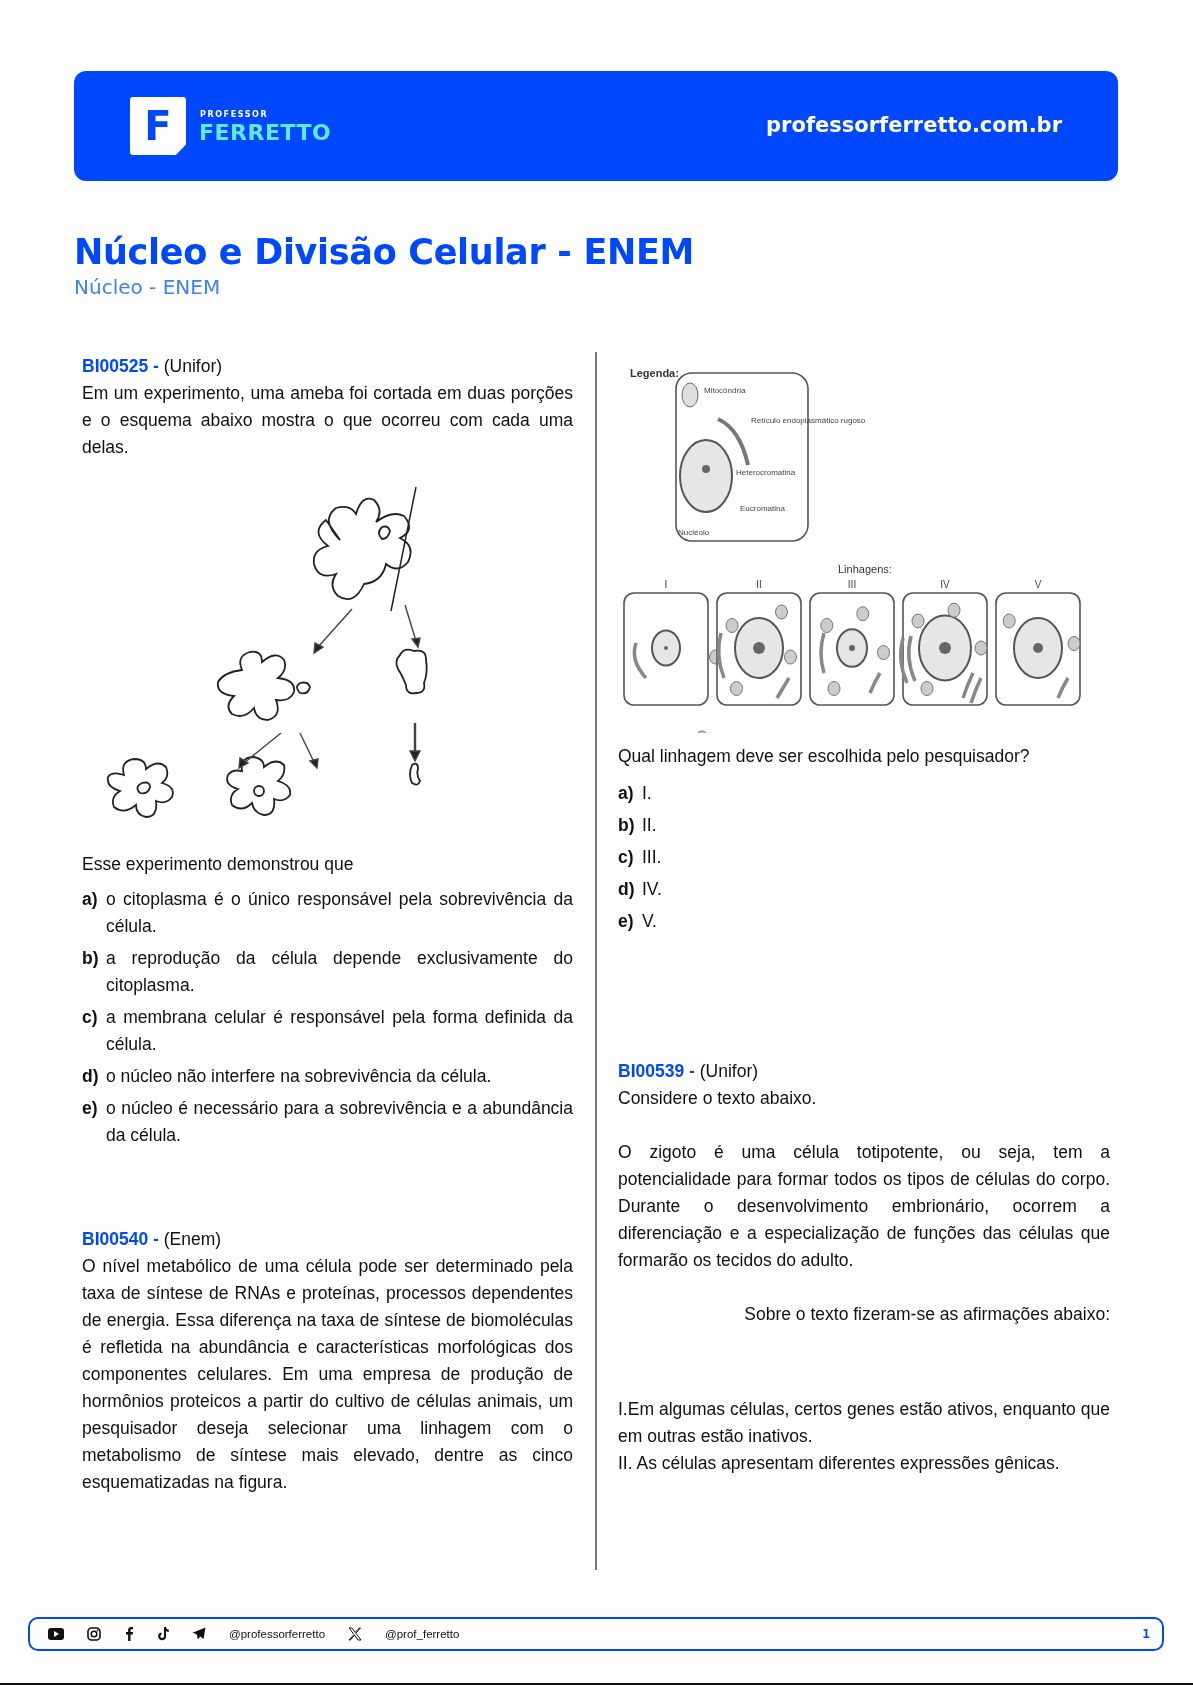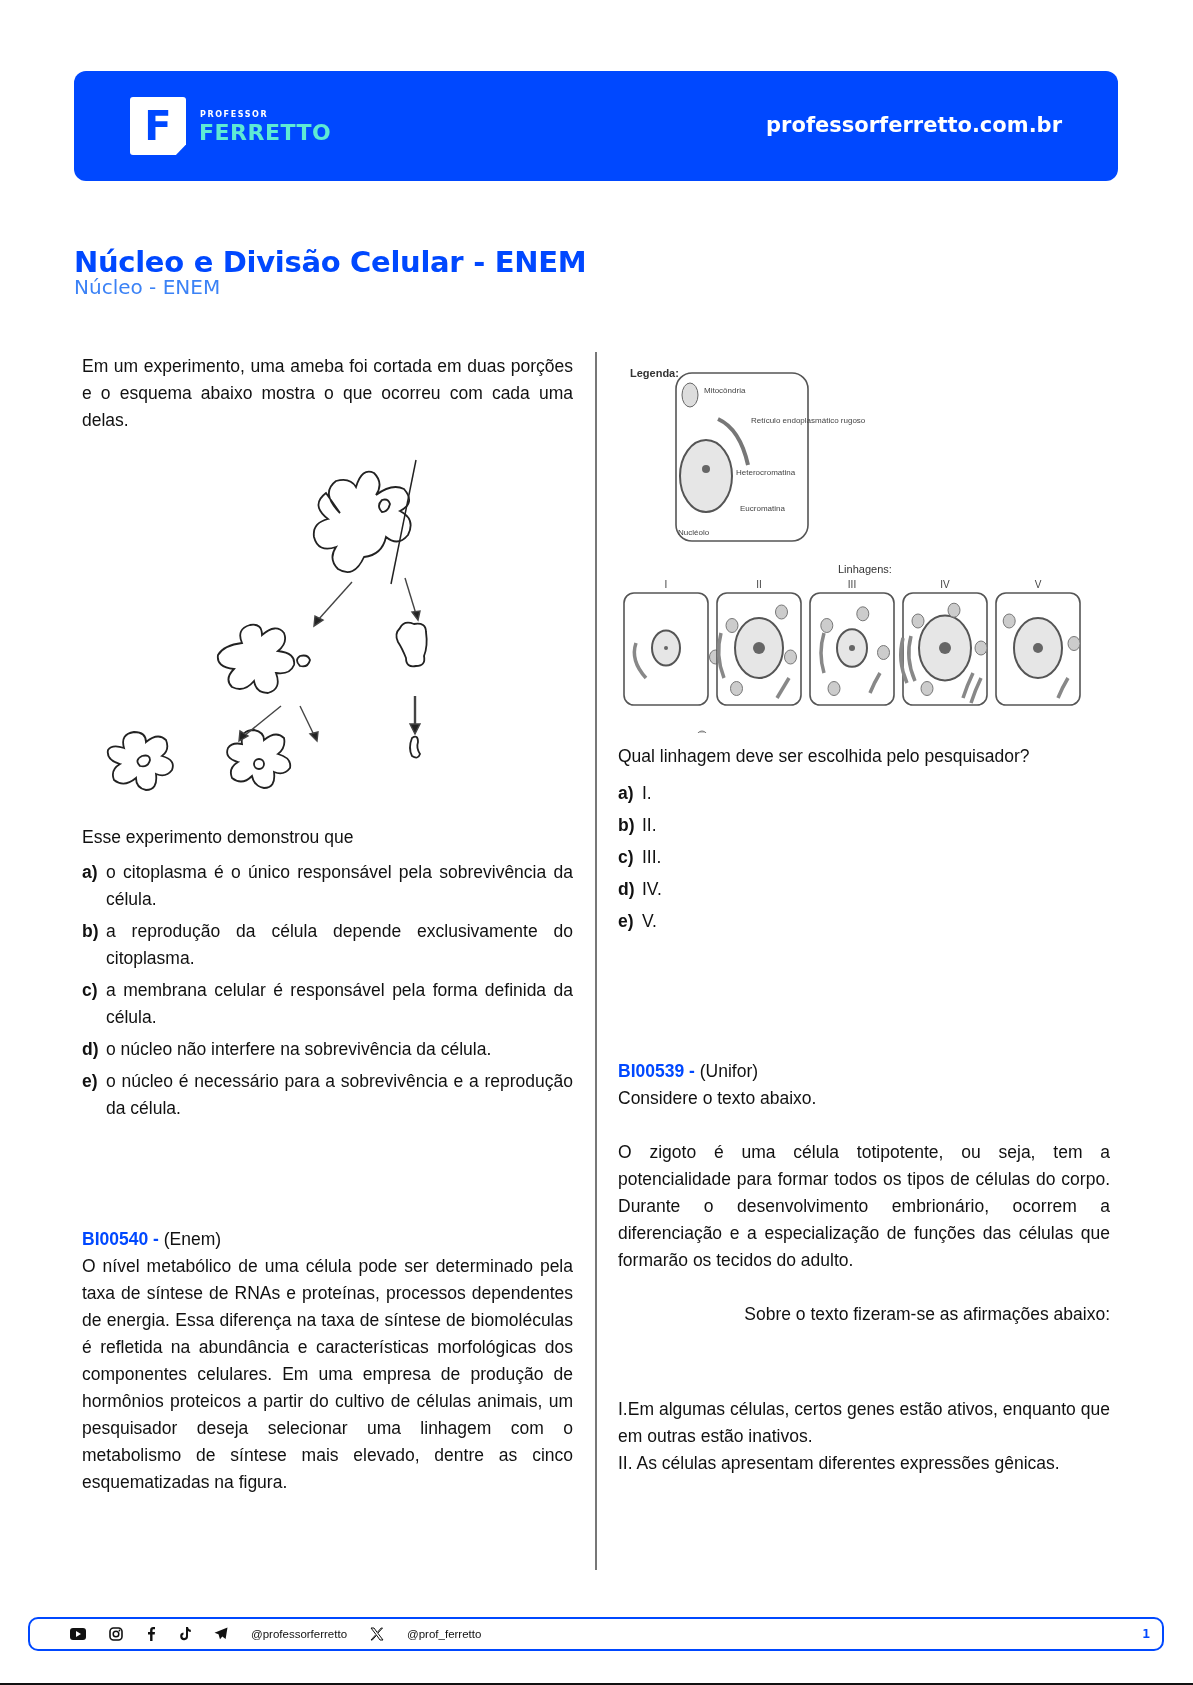--- a/index.html
+++ b/index.html
@@ -3,33 +3,33 @@
 <meta charset="utf-8">
 <style>
   html, body { margin:0; padding:0; background:#ffffff; }
   body { width:1193px; height:1685px; position:relative; overflow:hidden; font-family:"Liberation Sans", sans-serif; color:#111; }
   .header { position:absolute; left:74px; top:71px; width:1044px; height:110px; background:#0048ff; border-radius:12px; }
   .logo-box { position:absolute; left:56px; top:26px; width:56px; height:58px; background:#fff; border-radius:3px; clip-path:polygon(0 0,100% 0,100% 82%,82% 100%,0 100%); }
   .logo-f { position:absolute; left:0; top:0; width:56px; height:58px; display:flex; align-items:center; justify-content:center; font-family:"DejaVu Sans", sans-serif; font-weight:bold; font-size:40px; color:#0048ff; }
   .brand-small { position:absolute; left:126px; top:39px; font-family:"DejaVu Sans", sans-serif; font-weight:bold; font-size:8px; letter-spacing:1.6px; color:#fff; }
   .brand-big { position:absolute; left:125px; top:49px; font-family:"DejaVu Sans", sans-serif; font-weight:bold; font-size:22px; letter-spacing:0.5px; color:#5eead4; }
   .site { position:absolute; right:56px; top:42px; font-family:"DejaVu Sans", sans-serif; font-weight:bold; font-size:21px; color:#fff; }
-  .title { position:absolute; left:74px; top:232px; font-family:"DejaVu Sans", sans-serif; font-weight:bold; font-size:29px; color:#0048ff; letter-spacing:-0.3px;margin-top:13px; }
+  .title { position:absolute; left:74px; top:232px; font-family:"DejaVu Sans", sans-serif; font-weight:bold; font-size:35px; color:#0048ff; letter-spacing:-0.3px; }
   .subtitle { position:absolute; left:74px; top:275px; font-family:"DejaVu Sans", sans-serif; font-size:20px; color:#3b82f6; }
   .divider { position:absolute; left:595px; top:352px; width:2px; height:1218px; background:#777; }
   .col { position:absolute; font-family:"Liberation Sans", sans-serif; font-size:17.5px; line-height:27px; color:#111; }
   .left { left:82px; width:491px; }
   .right { left:618px; width:492px; }
   .qid { color:#0048ff; font-weight:bold; font-family:"Liberation Sans Narrow","Liberation Sans", sans-serif; }
   .just { text-align:justify; }
   .opt { display:flex; margin-bottom:5px; text-align:justify; }
   .opt .l { font-weight:bold; min-width:24px; }
   .opt .t { flex:1; }
   .footer { position:absolute; left:28px; top:1617px; width:1136px; height:34px; border:2px solid #0048ff; border-radius:10px; box-sizing:border-box; }
-  .soc { position:absolute; left:18px; top:7px; display:flex; align-items:center; gap:23px; font-size:11.5px; color:#111;margin-left:22px; }
+  .soc { position:absolute; left:18px; top:7px; display:flex; align-items:center; gap:23px; font-size:11.5px; color:#111; }
   .soc svg { display:block; }
   .pagenum { position:absolute; right:12px; top:7px; font-family:"DejaVu Sans Mono", monospace; font-weight:bold; font-size:13px; color:#0048ff; }
   .bottomline { position:absolute; left:0; top:1683px; width:1193px; height:2px; background:#111; }
 </style>
 </head>
 <body>
 
 <div class="header">
   <div class="logo-box">
     <div class="logo-f">F</div>
@@ -38,20 +38,21 @@
   <div class="brand-big">FERRETTO</div>
   <div class="site">professorferretto.com.br</div>
 </div>
 
 <div class="title">Núcleo e Divisão Celular - ENEM</div>
 <div class="subtitle">Núcleo - ENEM</div>
 
 <div class="divider"></div>
 
 <div class="col left" style="top:353px;">
+  <div><span class="qid">BI00525 -</span> <span>(Unifor)</span></div>
   <div class="just">Em um experimento, uma ameba foi cortada em duas porções e o esquema abaixo mostra o que ocorreu com cada uma delas.</div>
   <svg width="491" height="380" viewBox="0 0 491 380" style="display:block;margin-top:14px;">
     <g fill="none" stroke="#222" stroke-width="1.8">
       <path d="M258 65 q-20 -20 -4 -32 q14 -4 20 6 q6 -20 18 -14 q10 10 2 22 q16 -12 28 -6 q12 14 -4 22 q16 8 8 24 q-10 12 -22 2 q-4 18 -22 20 q-10 22 -26 12 q-10 -10 -2 -22 q-18 6 -22 -10 q-2 -14 14 -18 q-18 -14 -2 -26 z"></path>
       <path d="M300 64 q-6 -6 0 -12 q6 -2 8 4 q-2 8 -8 8 z"></path>
       <line x1="334" y1="12" x2="309" y2="136" stroke-width="1.5"></line>
       <path d="M160 195 q-6 -14 8 -18 q12 -2 12 10 q14 -12 22 -2 q4 10 -6 18 q18 2 16 14 q-4 10 -18 8 q6 16 -8 20 q-12 0 -14 -12 q-10 12 -22 6 q-8 -8 2 -18 q-18 -2 -16 -14 q6 -10 24 -12 z"></path>
       <path d="M218 218 q-6 -6 0 -10 q8 -2 10 4 q-2 8 -10 6 z"></path>
       <path d="M42 300 q-4 -14 10 -16 q12 0 12 10 q12 -10 20 -2 q4 10 -4 16 q14 4 10 14 q-6 8 -16 4 q2 16 -10 16 q-10 -2 -10 -12 q-12 10 -22 2 q-4 -10 6 -16 q-14 -4 -12 -14 q4 -6 16 -2 z"></path>
       <path d="M58 318 q-6 -6 2 -10 q8 -2 8 4 q-2 8 -10 6 z"></path>
@@ -86,21 +87,21 @@
     <div class="opt">
         <span class="l">c)</span>
         <span class="t">a membrana celular é responsável pela forma definida da célula.</span>
       </div>
     <div class="opt">
         <span class="l">d)</span>
         <span class="t">o núcleo não interfere na sobrevivência da célula.</span>
       </div>
     <div class="opt">
         <span class="l">e)</span>
-        <span class="t">o núcleo é necessário para a sobrevivência e a reprodução da célula.</span>
+        <span class="t">o núcleo é necessário para a sobrevivência e a abundância da célula.</span>
       </div>
   </div>
 </div>
 
 <div class="col left" style="top:1226px;">
   <div><span class="qid">BI00540 -</span> <span>(Enem)</span></div>
   <div class="just">O nível metabólico de uma célula pode ser determinado pela taxa de síntese de RNAs e proteínas, processos dependentes de energia. Essa diferença na taxa de síntese de biomoléculas é refletida na abundância e características morfológicas dos componentes celulares. Em uma empresa de produção de hormônios proteicos a partir do cultivo de células animais, um pesquisador deseja selecionar uma linhagem com o metabolismo de síntese mais elevado, dentre as cinco esquematizadas na figura.</div>
 </div>
 
 <div class="col right" style="top:363px;">

